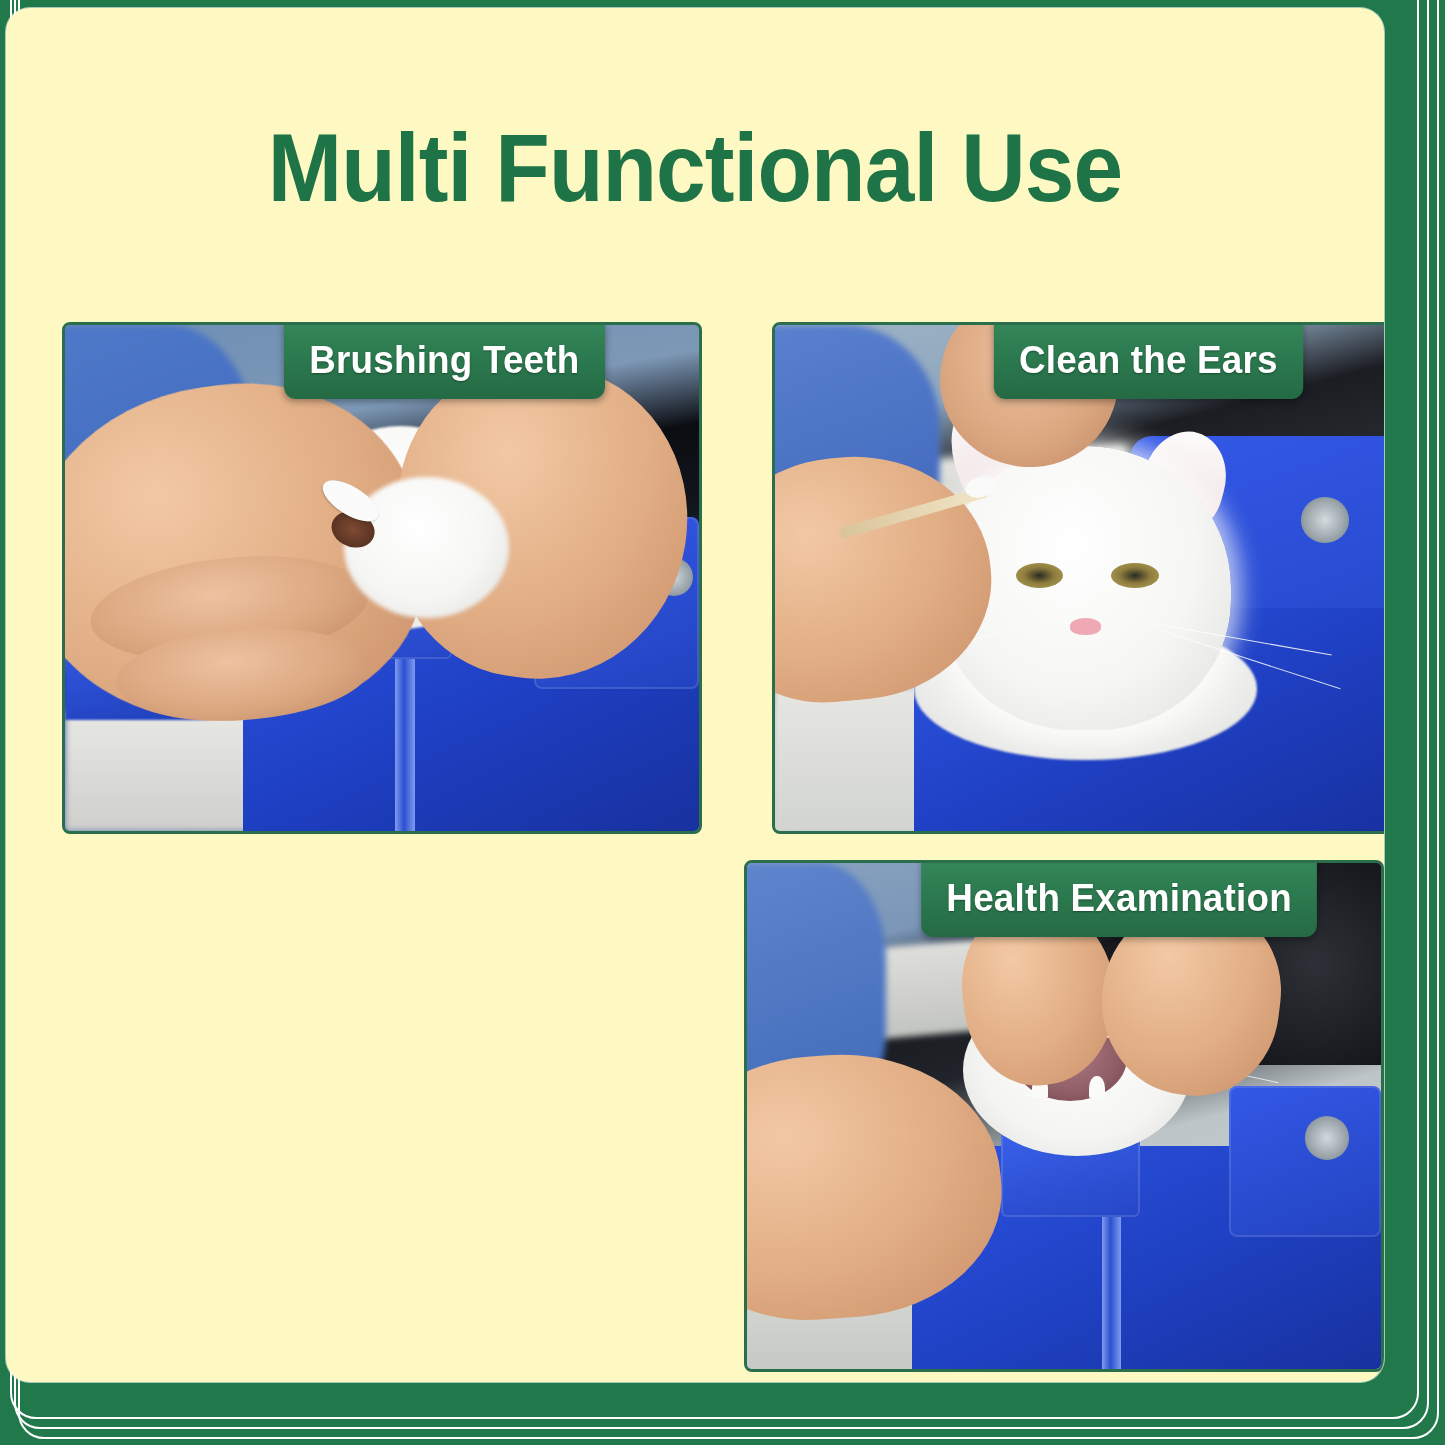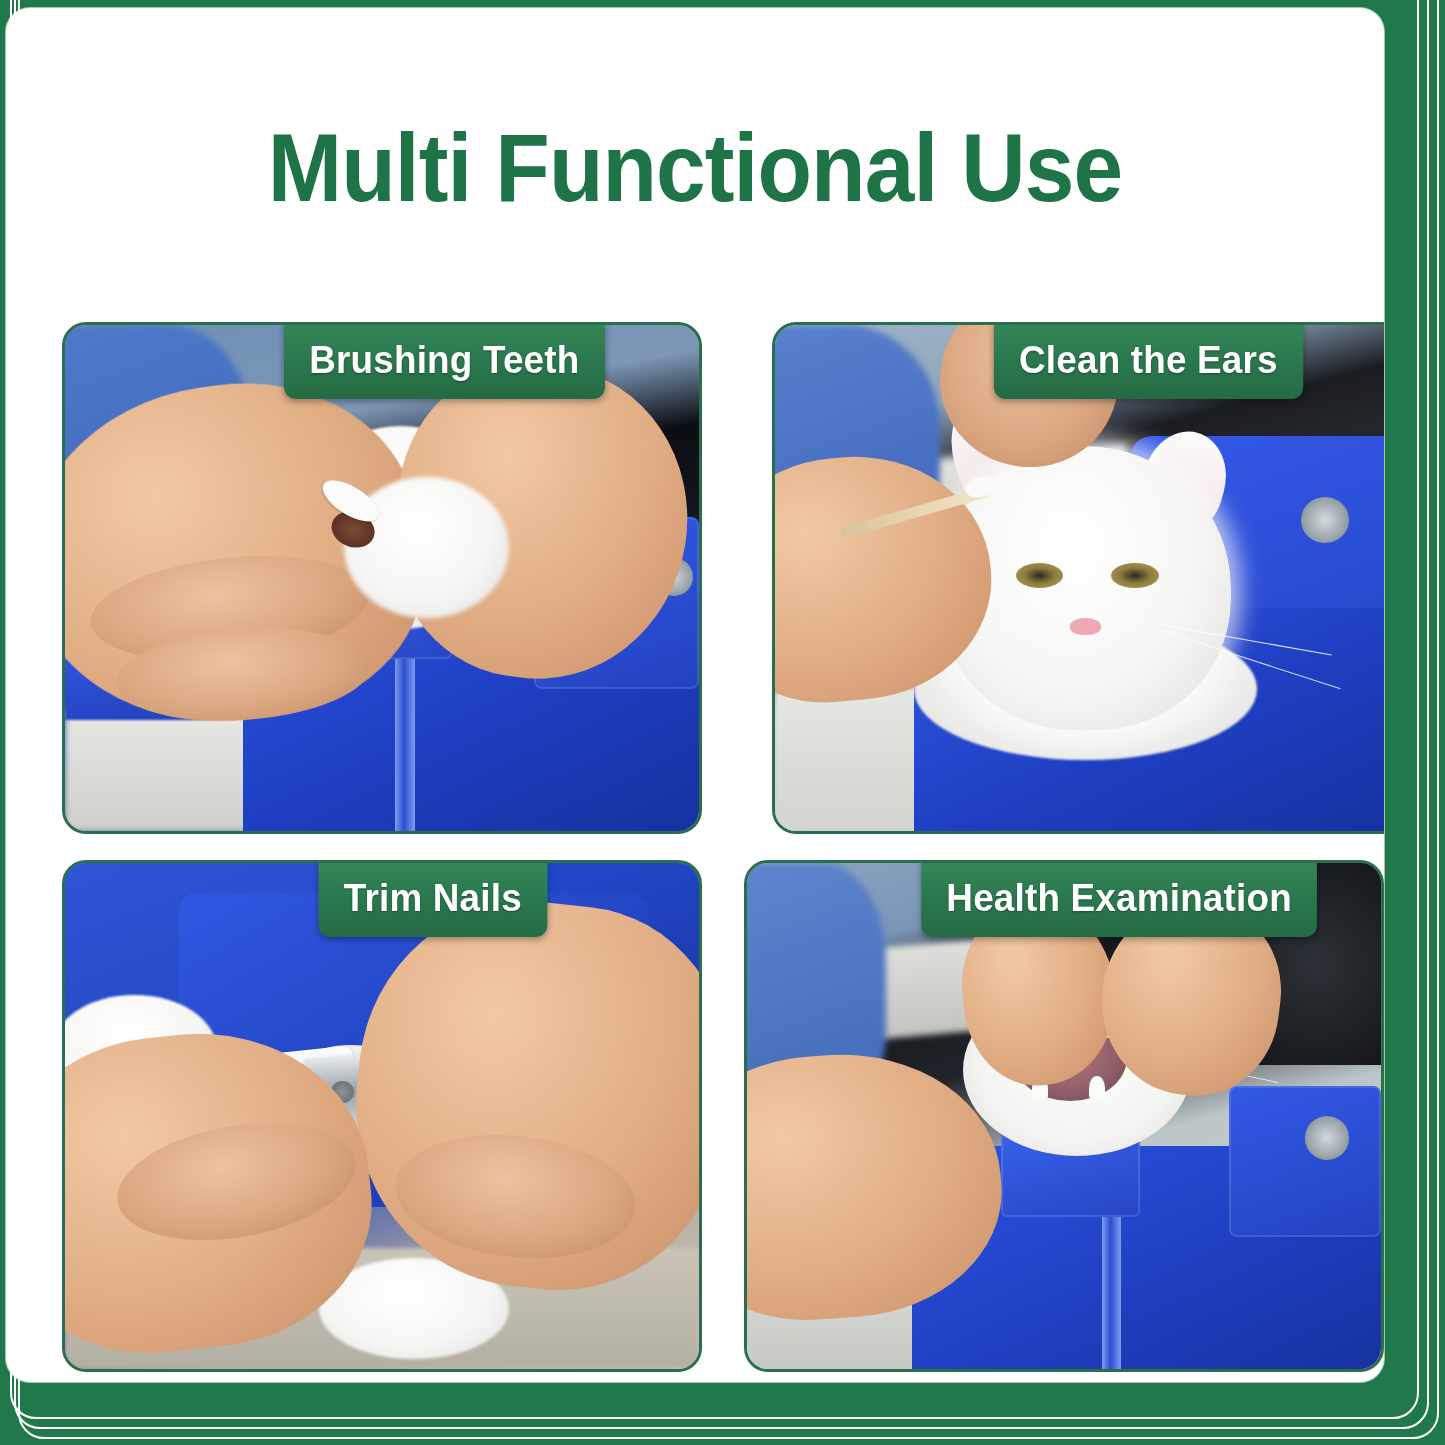--- a/index.html
+++ b/index.html
@@ -24,21 +24,21 @@
     pointer-events:none;
   }
   .fl1{left:18px;  top:-30px; right:6px;  bottom:6px;}
   .fl2{left:14px;  top:-34px; right:16px; bottom:16px;}
   .fl3{left:10px;  top:-38px; right:26px; bottom:26px;}
 
   .card{
     position:absolute;
     left:6px;top:8px;
     width:1378px;height:1374px;
-    background:#ffffff;
+    background:#fef9c3;
     border-radius:24px;
     box-shadow:0 0 0 1px rgba(255,255,255,.6);
     overflow:hidden;
   }
 
   
   .title{
     position:absolute;
     left:0;right:0;top:112px;
     text-align:center;
@@ -55,21 +55,21 @@
   
   .grid{
     position:absolute;
     left:56px; top:314px;
     width:1322px; height:1060px;
   }
   .cell{
     position:absolute;
     width:640px;height:512px;
     border:3px solid #2a6e4c;
-    border-radius:24px;
+    border-radius:8px;
     overflow:hidden;
     box-sizing:border-box;
     background:#8fa3ad;
   }
   .c0{left:0;   top:0;}
   .c1{left:710px;top:0;}
   .c2{left:0;   top:538px;}
   .c3{left:682px;top:538px;}
 
   .photo{position:absolute;inset:0;overflow:hidden;}
@@ -249,39 +249,20 @@
           <div class="sh p2-wh2"></div>
           <div class="sh p2-wh3"></div>
           <div class="sh p2-hand skin"></div>
           <div class="sh p2-hand2 skin2"></div>
           <div class="sh p2-stick"></div>
           <div class="sh p2-tip"></div>
         </div>
         <div class="badge badge-1">Clean the Ears</div>
       </div>
 
-      <div class="cell c2">
-        <div class="photo">
-          <div class="sh bg p3-bg"></div>
-          <div class="sh p3-scrub"></div>
-          <div class="sh p3-bag"></div>
-          <div class="sh p3-floor"></div>
-          <div class="sh p3-furB furwhite"></div>
-          <div class="sh p3-furL furwhite"></div>
-          <div class="sh p3-paw"></div>
-          <div class="sh p3-clipW"></div>
-          <div class="sh p3-clipM"></div>
-          <div class="sh p3-pin"></div>
-          <div class="sh p3-handR skin"></div>
-          <div class="sh p3-handL skin"></div>
-          <div class="sh p3-thumb skin2"></div>
-          <div class="sh p3-thumb2 skin2"></div>
-        </div>
-        <div class="badge badge-2">Trim Nails</div>
-      </div>
 
       <div class="cell c3">
         <div class="photo">
           <div class="sh bg p4-bg"></div>
           <div class="sh p4-darkR"></div>
           <div class="sh p4-counter"></div>
           <div class="sh p4-scrub"></div>
           <div class="sh p4-floor"></div>
           <div class="sh p4-bag"></div>
           <div class="sh p4-pocket"></div>

